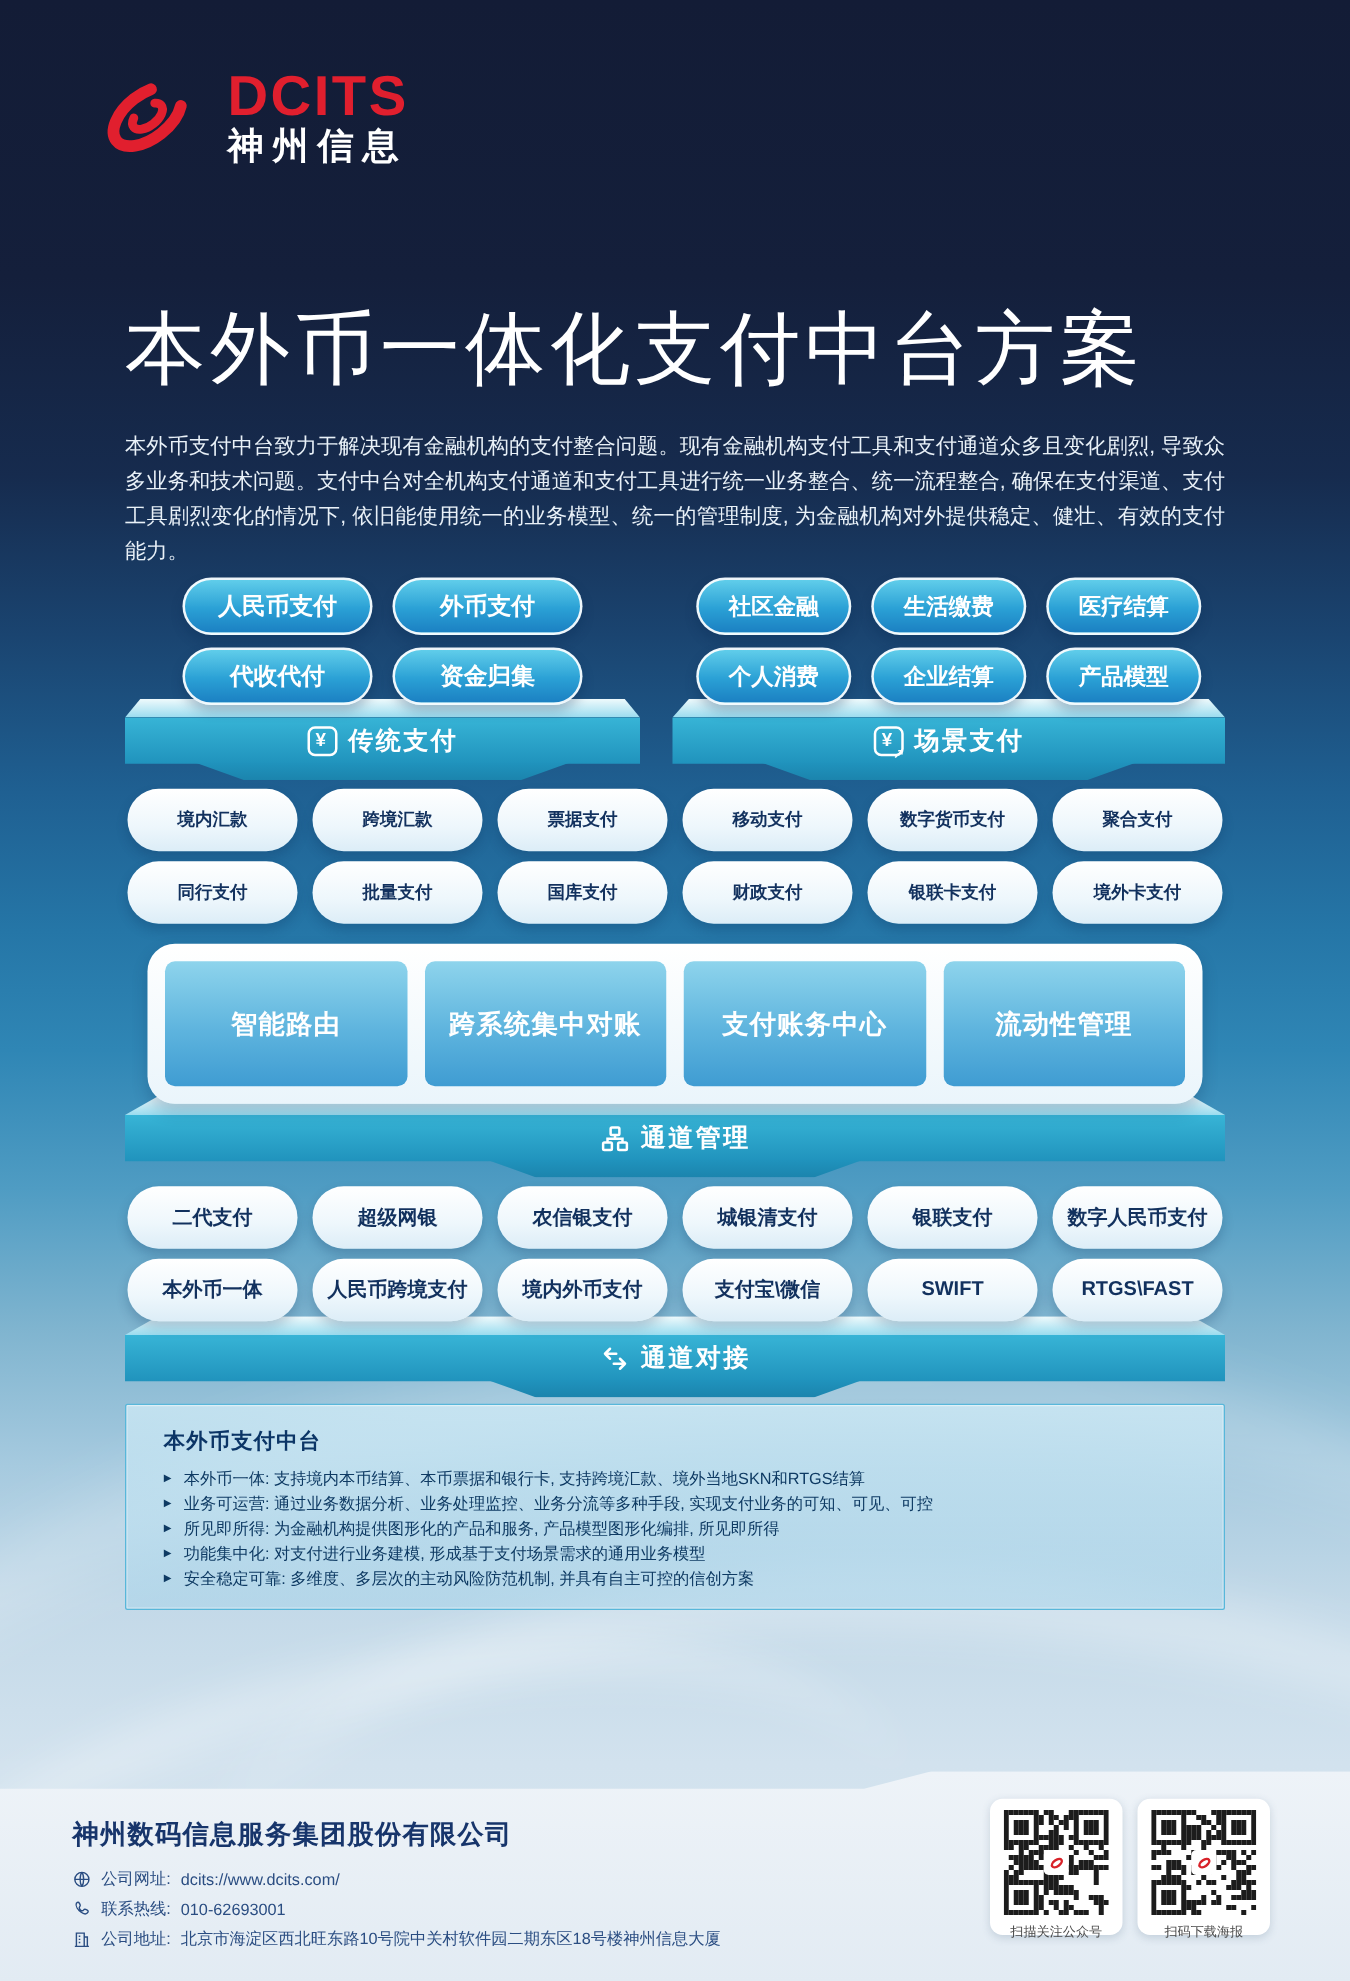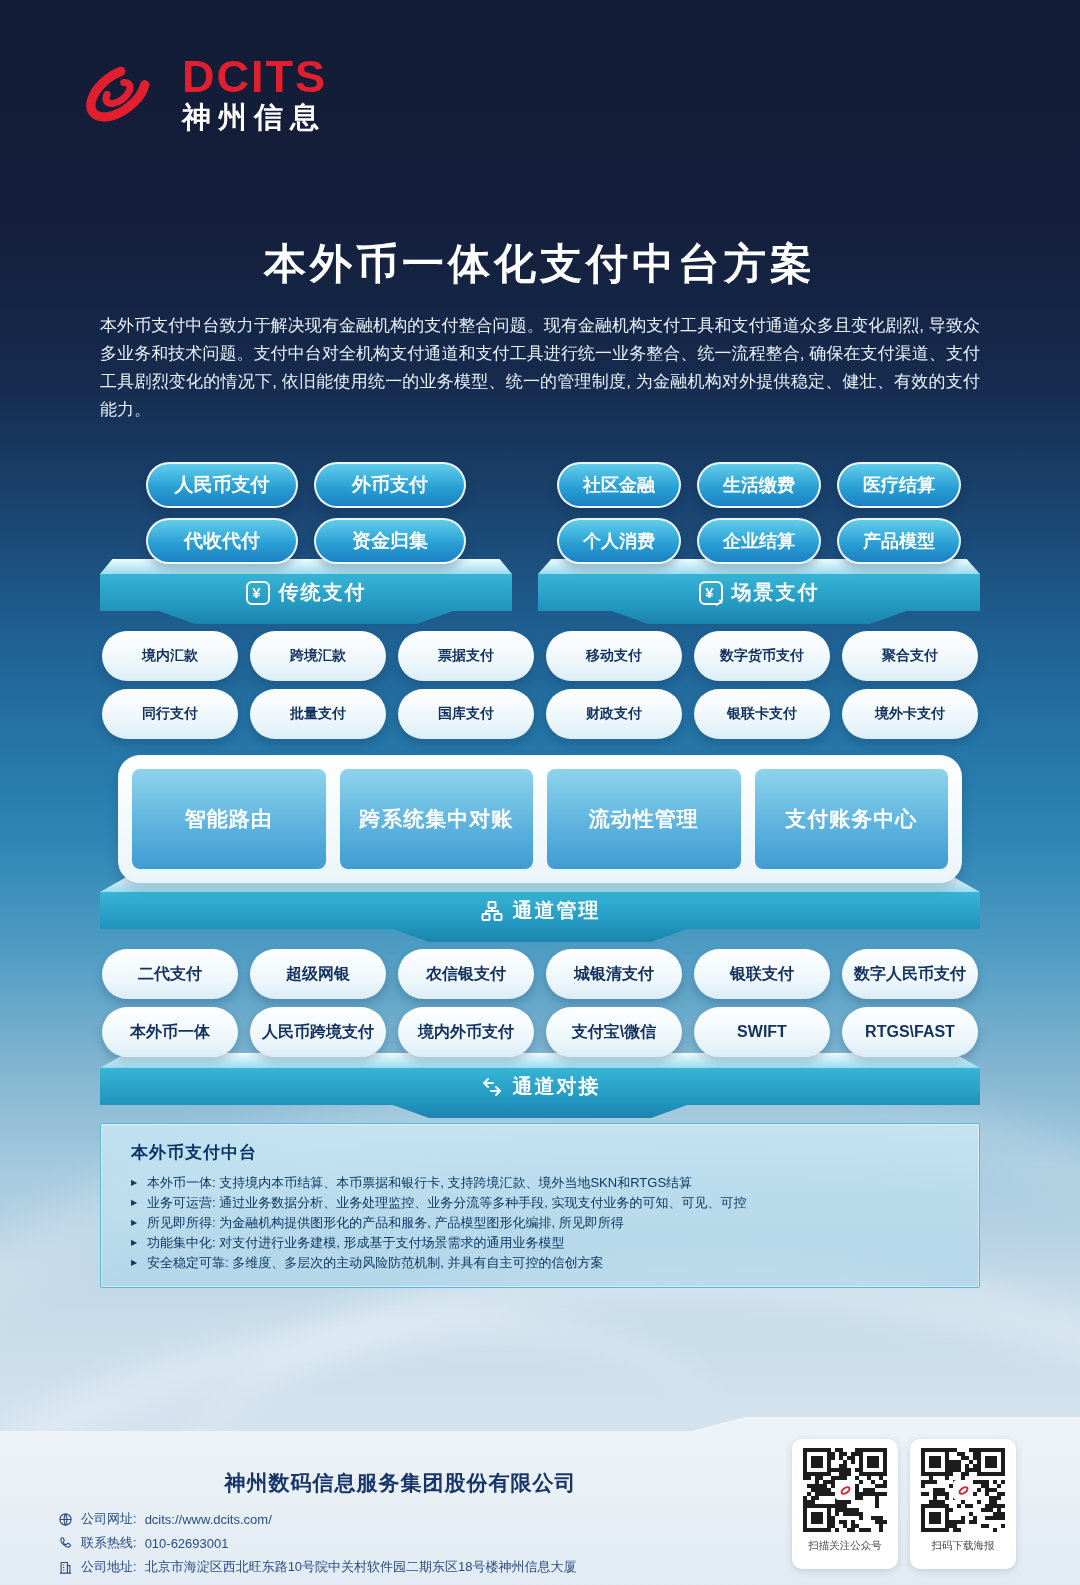--- a/index.html
+++ b/index.html
@@ -18,21 +18,21 @@
   .arc3{width:900px;height:420px;left:-160px;top:1330px;border-top:40px solid rgba(255,255,255,.25);filter:blur(14px);transform:rotate(-14deg);}
 
   
   .logo{position:absolute;top:52px;left:70px;display:flex;align-items:center;gap:16px;}
   .logo-swirl svg{width:96px;height:82px;display:block;}
   .logo-en{font-size:45px;font-weight:800;color:#e11f2e;letter-spacing:2px;line-height:1;}
   .logo-cn{font-size:29px;font-weight:700;color:#ffffff;letter-spacing:7px;margin-top:4px;line-height:1;}
 
   
   .hero{position:absolute;top:236px;left:100px;width:880px;}
-  .hero h1{font-size:42px;font-weight:700;color:#ffffff;letter-spacing:4px;white-space:nowrap;text-align:center;}
+  .hero h1{font-size:64px;font-weight:400;color:#ffffff;letter-spacing:4px;white-space:nowrap;}
   .hero p{margin-top:20px;font-size:17px;line-height:1.64;color:#e9f1f8;text-align:justify;}
 
   
   .content{position:absolute;top:462px;left:100px;width:880px;}
 
   .row-two{display:flex;justify-content:space-between;}
   .group{display:flex;flex-direction:column;}
   .g-trad{width:412px;} .g-scene{width:442px;}
 
   .pills{display:grid;gap:10px 16px;justify-content:center;position:relative;z-index:2;margin-bottom:-5px;}
@@ -84,25 +84,25 @@
     padding:17px 30px 14px 30px;}
   .info-box h3{font-size:17px;font-weight:700;color:#0b3566;margin-bottom:9px;letter-spacing:1px;}
   .info-box ul{list-style:none;}
   .info-box li{position:relative;font-size:13px;color:#0e3a63;line-height:20px;padding-left:16px;}
   .info-box li::before{content:"▶";position:absolute;left:0;top:0;font-size:8px;color:#0e3a63;}
 
   
   .footer{position:absolute;left:0;bottom:0;width:1080px;height:168px;
     background:linear-gradient(180deg,#eef3f8,#e2ebf3);
     clip-path:polygon(0 14px,64% 14px,69% 0,100% 0,100% 100%,0 100%);}
-  .f-left{position:absolute;left:58px;top:52px;text-align:right;}
+  .f-left{position:absolute;left:58px;top:36px;}
   .f-company{font-size:21px;font-weight:800;color:#17356b;letter-spacing:1px;margin-bottom:13px;}
   .f-row{display:flex;align-items:center;gap:8px;font-size:13px;color:#2a4d82;margin-top:6px;}
   .f-row svg{width:15px;height:15px;flex:none;}
-  .qr-card{position:absolute;top:22px;width:106px;height:130px;background:#ffffff;border-radius:10px;
+  .qr-card{position:absolute;top:22px;width:106px;height:109px;background:#ffffff;border-radius:10px;
     box-shadow:0 2px 7px rgba(60,90,120,.20);display:flex;flex-direction:column;align-items:center;padding-top:9px;}
   .qr-card.c1{right:182px;} .qr-card.c2{right:64px;}
   .qr-box{width:84px;height:84px;position:relative;}
   .qr-logo{position:absolute;left:50%;top:50%;transform:translate(-50%,-50%);
     width:20px;height:20px;background:#fff;border-radius:4px;display:flex;align-items:center;justify-content:center;}
   .qr-logo i{display:block;width:11px;height:7px;border:2.5px solid #d8232a;border-radius:50%;transform:rotate(-35deg);}
   .qr-label{margin-top:7px;font-size:10.5px;color:#4a4a4a;}
 </style>
 </head>
 <body>
@@ -187,22 +187,22 @@
           <span class="pill-w">银联卡支付</span>
           <span class="pill-w">境外卡支付</span>
         </div>
     </div>
 
     <div class="sec">
       <div class="mgmt-wrap">
         <div class="mgmt-boxes">
             <span class="box">智能路由</span>
             <span class="box">跨系统集中对账</span>
+            <span class="box">支付账务中心</span>
             <span class="box">流动性管理</span>
-            <span class="box">支付账务中心</span>
           </div>
       </div>
       <div class="platform">
         <div class="plat-top"></div>
         <div class="plat-front">
           <span class="plat-notch"></span>
           <span class="sec-icon">
             <svg viewBox="0 0 24 24" fill="none" stroke="#fff" stroke-width="2">
               <rect x="8.5" y="3" width="7" height="6" rx="1"></rect>
               <rect x="2.5" y="15" width="7" height="6" rx="1"></rect>

